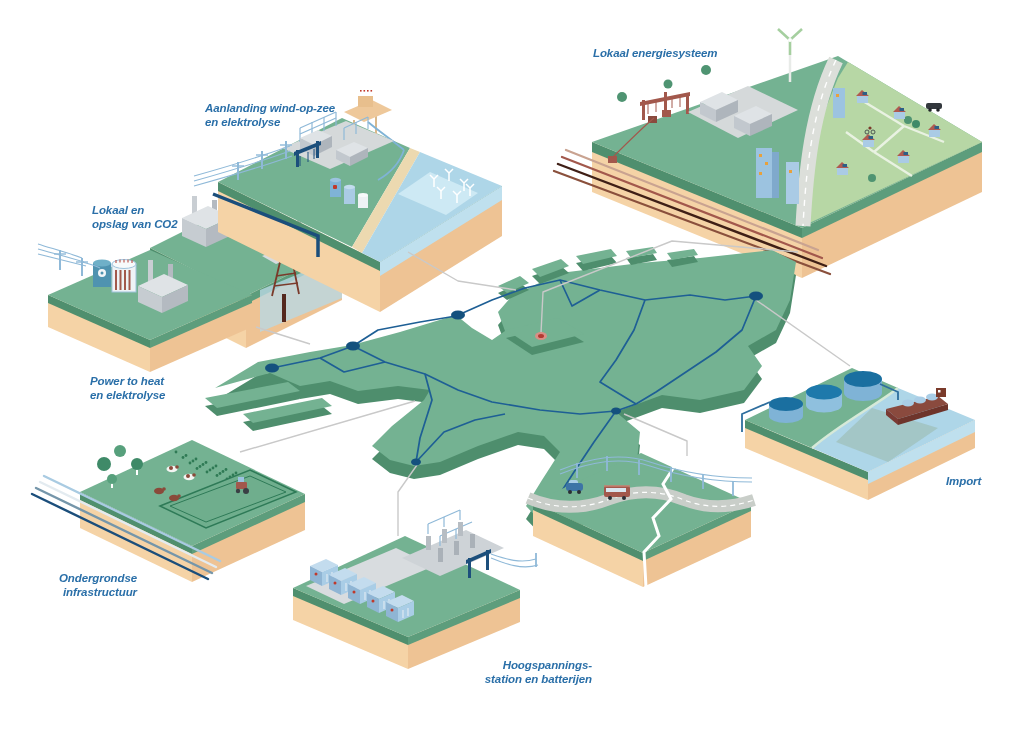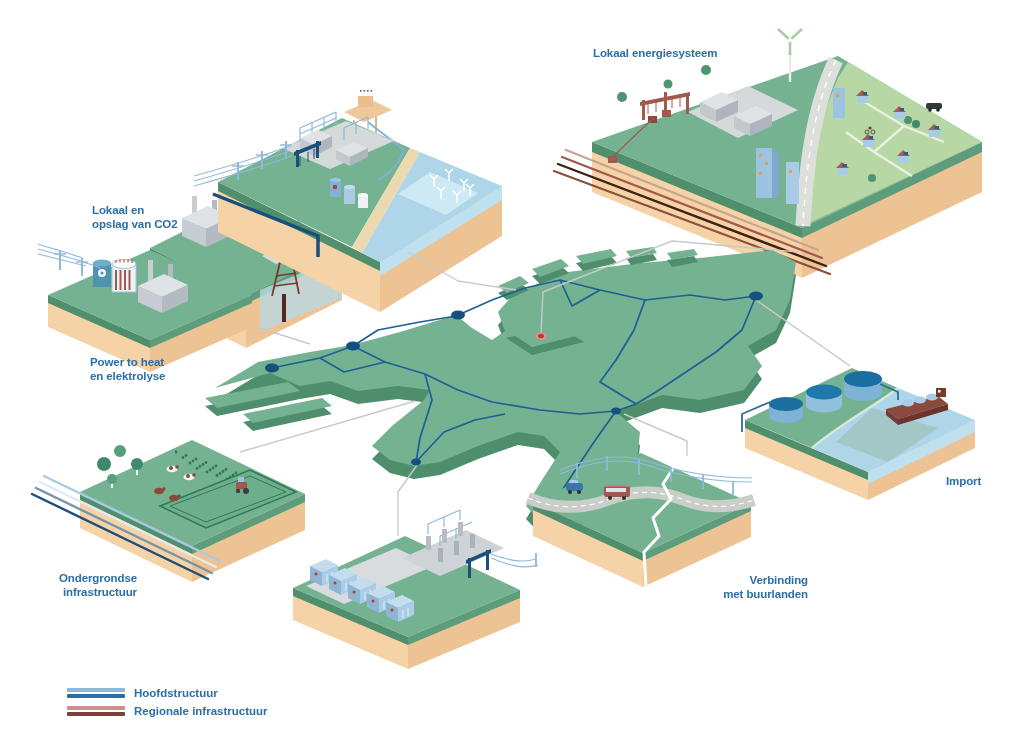--- a/index.html
+++ b/index.html
@@ -1,17 +1,17 @@
 <!DOCTYPE html>
 <html><head>
 <meta charset="utf-8">
 <style>
   html,body{margin:0;padding:0;background:#ffffff;}
   .canvas{position:relative;width:1024px;height:741px;background:#ffffff;overflow:hidden;
-          font-family:"Liberation Sans","DejaVu Sans",sans-serif;}
+          font-family:"Liberation Sans","DejaVu Sans",sans-serif;font-style:italic;}
   .scene{position:absolute;left:0;top:0;}
   .lbl{position:absolute;color:#2a6fa8;font-weight:bold;font-size:11.5px;line-height:14px;letter-spacing:-0.1px;}
   .lbl.center{text-align:right;}
   .legend{position:absolute;left:67px;top:687px;}
   .legend-row{display:flex;align-items:center;margin-bottom:6px;}
   .swatch{width:58px;margin-right:9px;}
   .bar{height:3.5px;border-radius:1px;}
   .bar + .bar{margin-top:2.5px;}
   .sw-blue-light{background:#8fb8d8;}
   .sw-blue-dark{background:#2e6e9e;}
@@ -625,50 +625,38 @@
       <ellipse cx="932" cy="397" rx="6" ry="3.5" fill="#a9cde6"></ellipse>
       <rect x="936" y="388" width="10" height="9" fill="#7a3a2a"></rect>
           <rect x="938" y="390" width="2.5" height="2.5" fill="#ffffff"></rect>
     </g>
   </g>
 </svg>
 
 <div class="lbl" style="left:593px;top:46px;">
   <span>Lokaal energiesysteem</span>
 </div>
+<div class="lbl" style="left:205px;top:101px;">
+  <span>Aanlanding wind-op-zee</span><br>
+  <span>en elektrolyse</span>
+</div>
 <div class="lbl" style="left:92px;top:203px;">
   <span>Lokaal en</span><br>
   <span>opslag van CO2</span>
 </div>
-<div class="lbl" style="left:90px;top:355px;">
+<div class="lbl" style="left:90px;top:374px;">
   <span>Power to heat</span><br>
   <span>en elektrolyse</span>
 </div>
 <div class="lbl center" style="left:57px;top:571px;width:80px;">
   <span>Ondergrondse</span><br>
   <span>infrastructuur</span>
 </div>
-<div class="lbl center" style="left:678px;top:573px;width:130px;">
-  <span>Verbinding</span><br>
-  <span>met buurlanden</span>
+<div class="lbl center" style="left:452px;top:658px;width:140px;">
+  <span>Hoogspannings-</span><br>
+  <span>station en batterijen</span>
 </div>
 <div class="lbl" style="left:946px;top:474px;">
   <span>Import</span>
 </div>
 
-<div class="legend">
-  <div class="legend-row">
-    <div class="swatch">
-      <div class="bar sw-blue-light"></div>
-      <div class="bar sw-blue-dark"></div>
-    </div>
-    <span class="legend-label">Hoofdstructuur</span>
-  </div>
-  <div class="legend-row">
-    <div class="swatch">
-      <div class="bar sw-red-light"></div>
-      <div class="bar sw-red-dark"></div>
-    </div>
-    <span class="legend-label">Regionale infrastructuur</span>
-  </div>
-</div>
 
 </div>
 
 </body></html>

